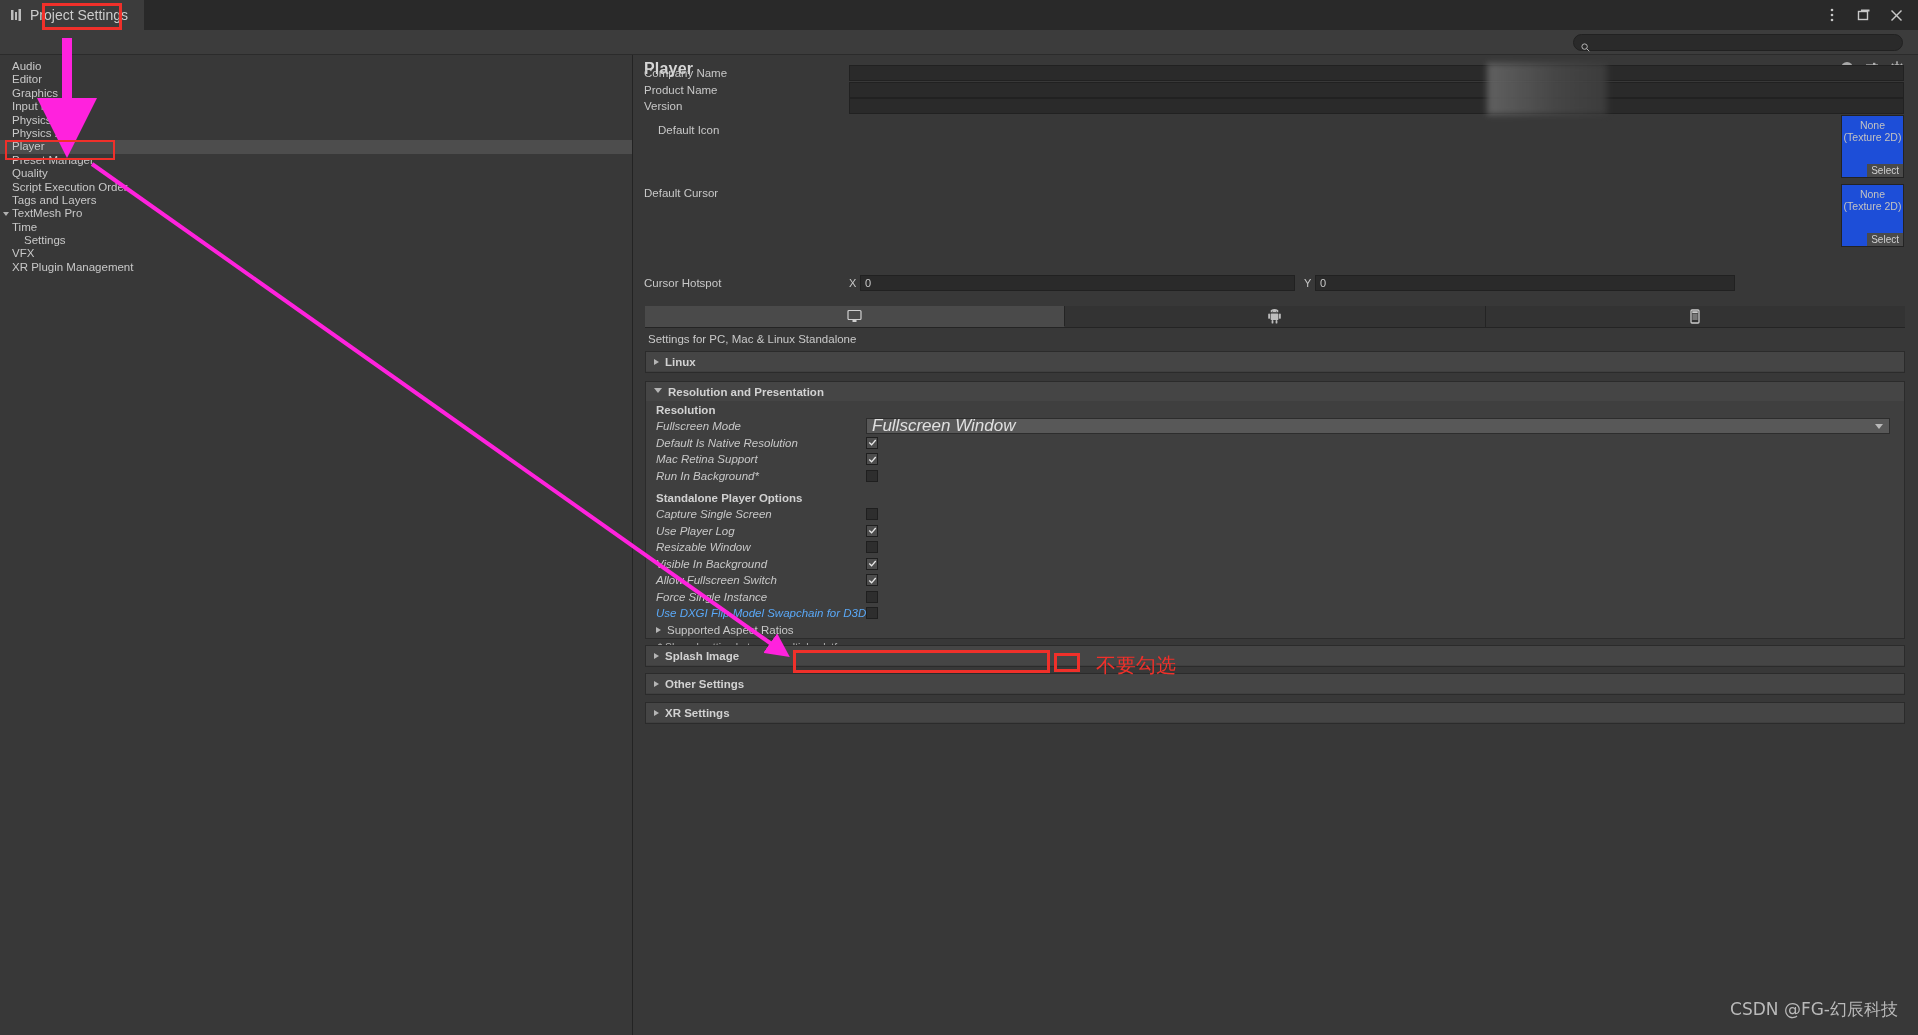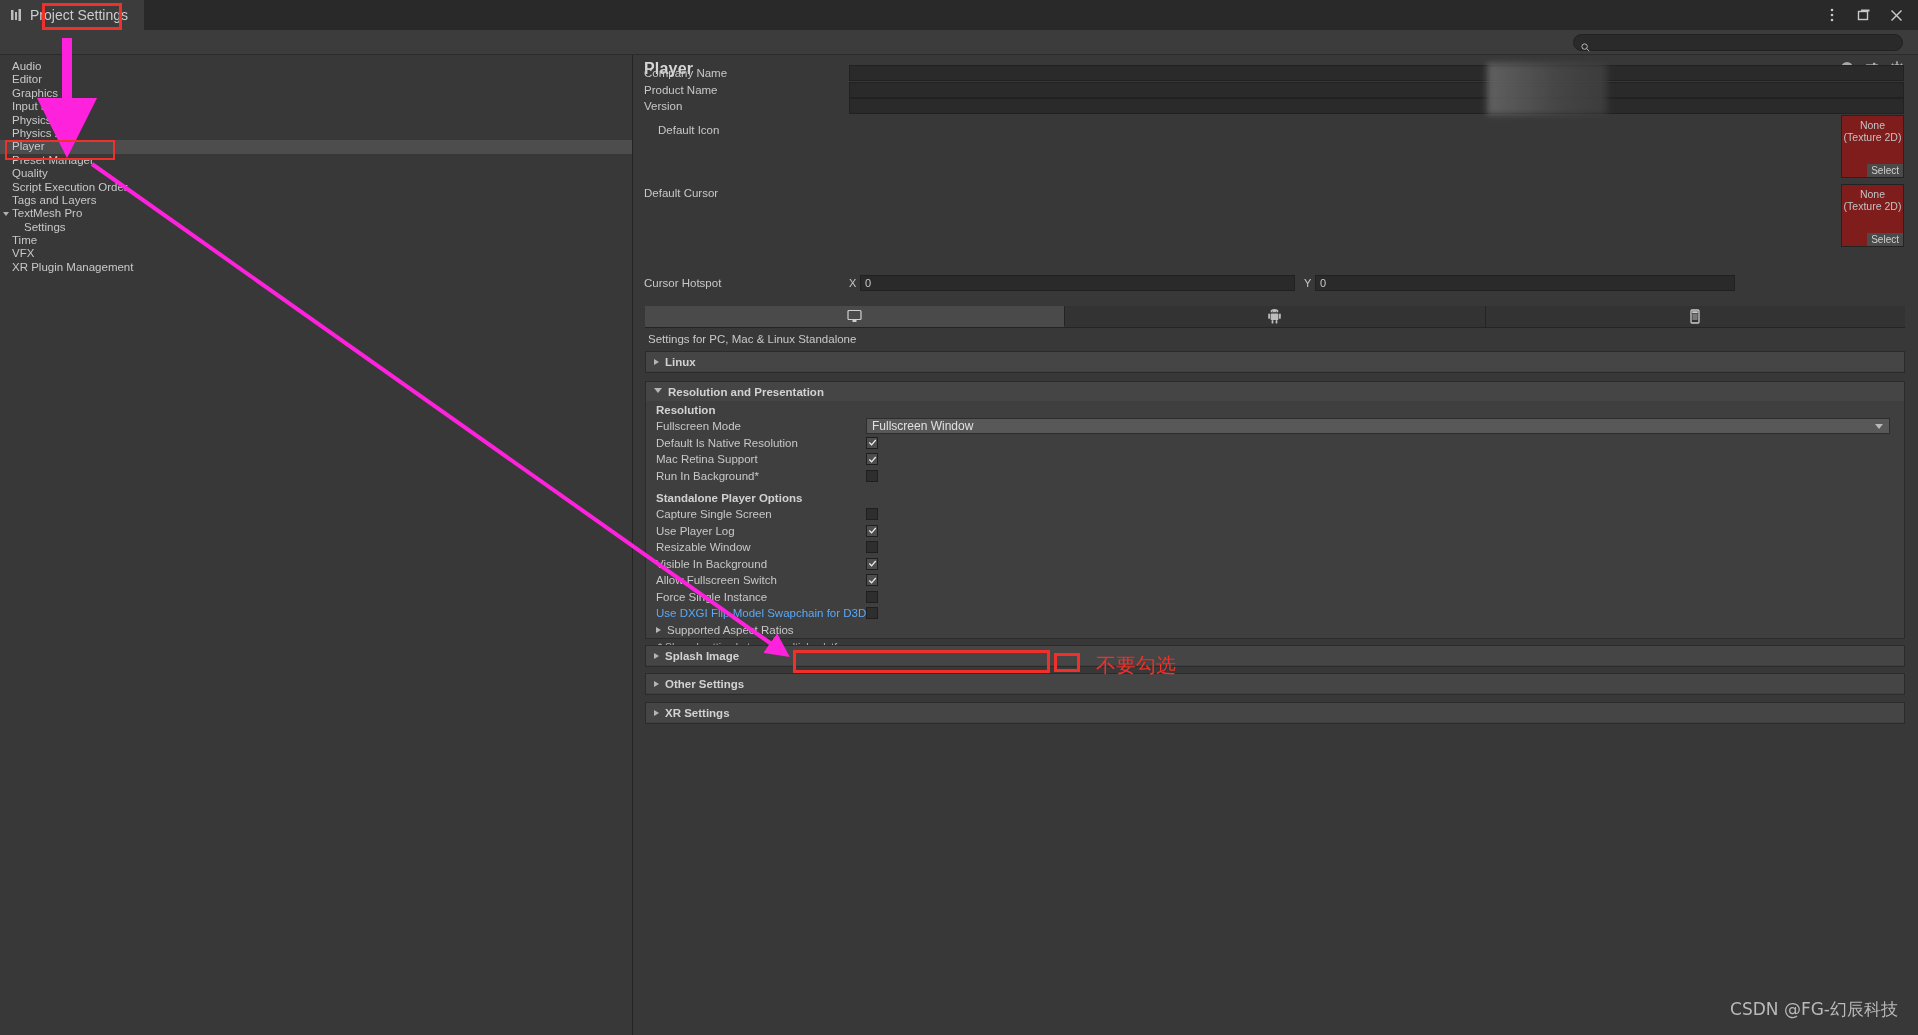--- a/index.html
+++ b/index.html
@@ -95,21 +95,21 @@
     flex: 1; margin-right: 14px;
   }
   .blurred {
     position: absolute; background: linear-gradient(90deg,#6a6a6a 0%,#5a5a5a 30%,#4a4a4a 60%,#3f3f3f 100%);
     filter: blur(3px); opacity: .85; pointer-events: none;
   }
 
   
   .objfield {
     position: absolute; width: 63px; height: 63px;
-    background: #7f1d1d; border: 1px solid #232323;
+    background: #1d4ed8; border: 1px solid #232323;
     display: flex; flex-direction: column; align-items: center;
   }
   .objfield .of-l1 { font-size: 10.5px; color: #c2c2c2; margin-top: 3px; }
   .objfield .of-l2 { font-size: 10.5px; color: #c2c2c2; }
   .objfield .of-select {
     position: absolute; right: 0; bottom: 0; background: #4a4a4a;
     color: #d0d0d0; font-size: 10px; padding: 0 4px; height: 13px; line-height: 13px;
   }
 
   
@@ -154,33 +154,33 @@
     border-left: 4.5px solid transparent; border-right: 4.5px solid transparent;
     border-top: 5.5px solid #b5b5b5;
   }
 
   .section-title {
     font-size: 11.5px; color: #d2d2d2; font-weight: bold;
     padding: 3px 0 2px 10px;
   }
   .srow {
     position: relative; height: 16.5px; display: flex; align-items: center;
-    padding-left: 10px; font-size: 11.5px; color: #c8c8c8;
+    padding-left: 10px; font-size: 11.5px; color: #c8c8c8; font-style: italic;
   }
   .srow .s-label { width: 210px; flex: none; white-space: nowrap; }
   .cbox {
     width: 12px; height: 12px; background: #2e2e2e; border: 1px solid #1f1f1f;
     display: flex; align-items: center; justify-content: center; flex: none;
   }
   .cbox.checked { background: #4d4d4d; }
   .cbox .tick { width: 9px; height: 9px; display: block; }
   .dropdown {
     flex: 1; height: 16px; background: #585858; border: 1px solid #2d2d2d;
     display: flex; align-items: center; padding-left: 5px;
-    font-size: 12px; color: #e0e0e0; margin-right: 14px; position: relative;
+    font-size: 17px; color: #e0e0e0; margin-right: 14px; position: relative;
   }
   .dd-arrow {
     position: absolute; right: 6px; top: 5px; width: 0; height: 0;
     border-left: 4.5px solid transparent; border-right: 4.5px solid transparent;
     border-top: 5px solid #b9b9b9;
   }
   .sub-foldout {
     display: flex; align-items: center; padding-left: 10px;
     height: 17px; font-size: 11.5px; color: #c8c8c8;
   }
@@ -264,22 +264,22 @@
       <div class="side-item"><span>Graphics</span></div>
       <div class="side-item"><span>Input Manager</span></div>
       <div class="side-item"><span>Physics</span></div>
       <div class="side-item"><span>Physics 2D</span></div>
       <div class="side-item selected"><span>Player</span></div>
       <div class="side-item"><span>Preset Manager</span></div>
       <div class="side-item"><span>Quality</span></div>
       <div class="side-item"><span>Script Execution Order</span></div>
       <div class="side-item"><span>Tags and Layers</span></div>
       <div class="side-item"><span class="caret open"></span><span>TextMesh Pro</span></div>
+      <div class="side-item"><span>Time</span></div>
       <div class="side-item indent"><span>Settings</span></div>
-      <div class="side-item"><span>Time</span></div>
       <div class="side-item"><span>VFX</span></div>
       <div class="side-item"><span>XR Plugin Management</span></div>
     </div>
 
   <div class="panel">
 
     <div class="panel-header">
       <span class="panel-title">Player</span>
       <div class="panel-header-icons">
         <span class="hdr-icon">

